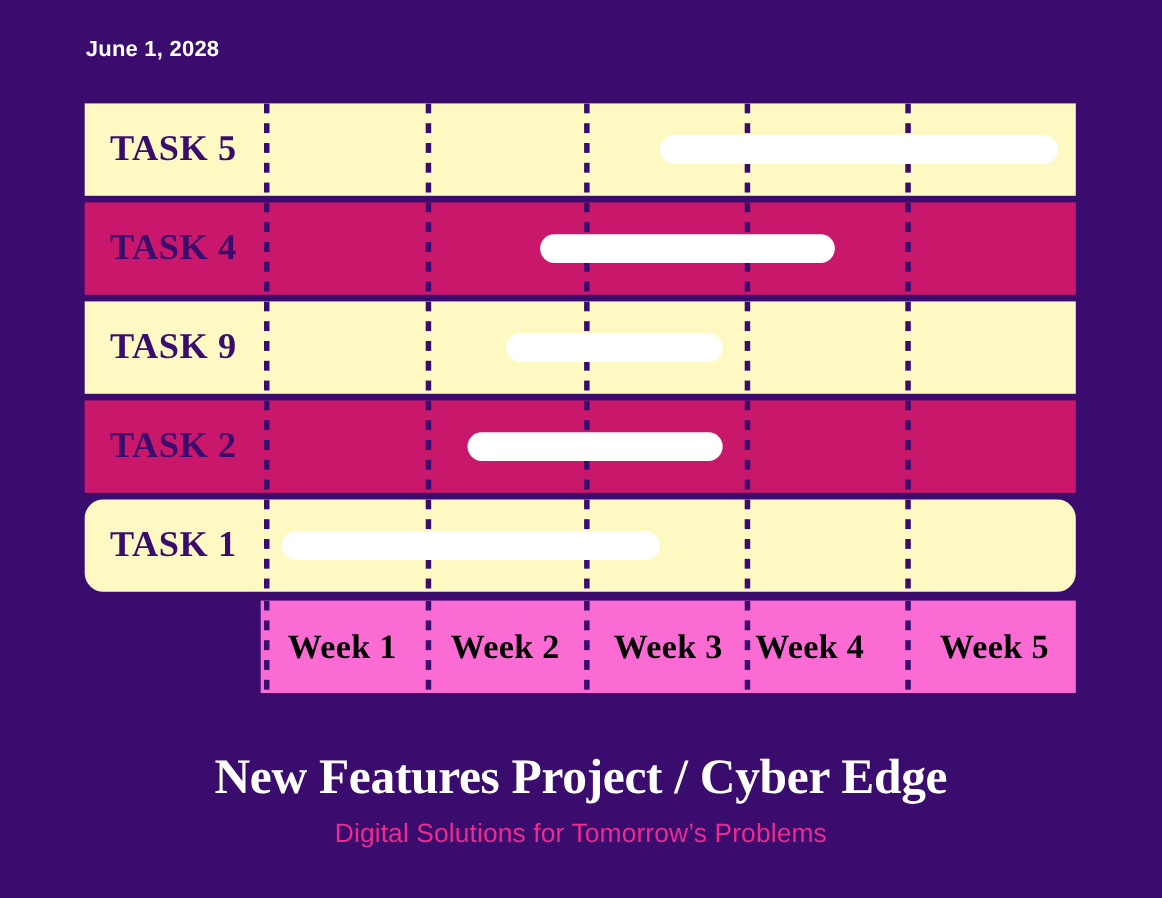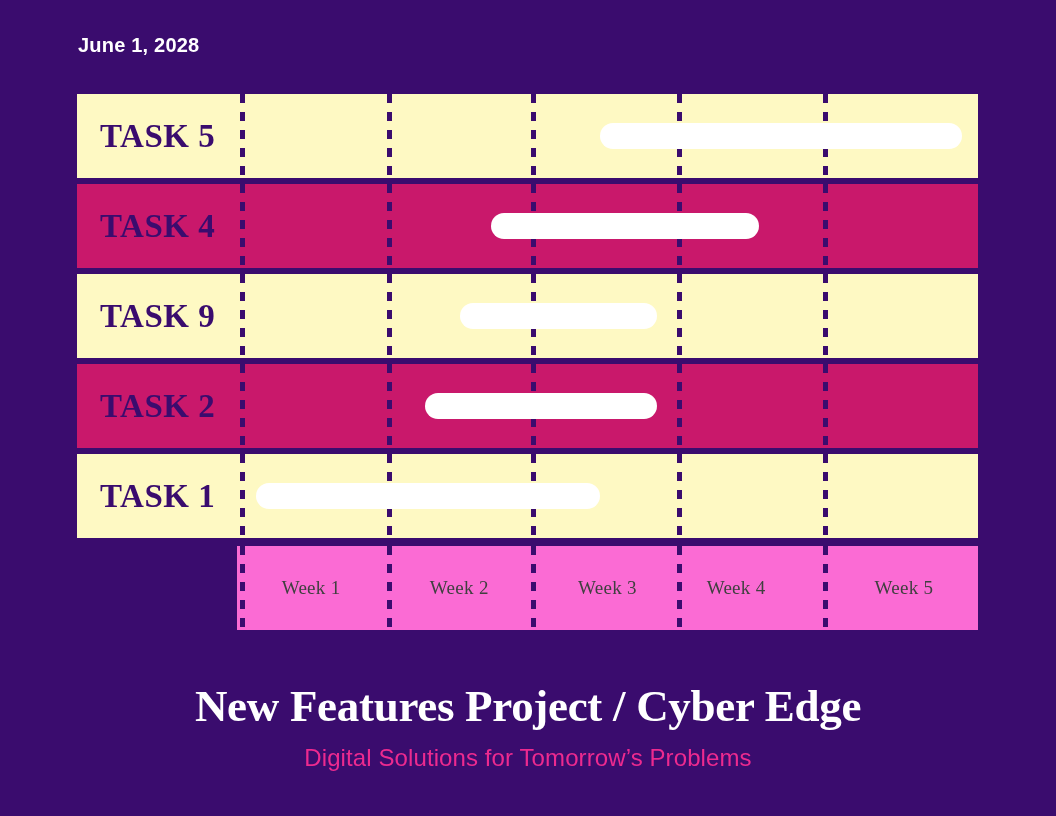--- a/index.html
+++ b/index.html
@@ -99,24 +99,24 @@
     position: absolute;
     top: 0;
     height: 100%;
     display: flex;
     align-items: center;
     justify-content: center;
   }
 
   .week-cell span {
     font-family: "Liberation Serif", serif;
-    font-weight: normal;
-    font-size: 19px;
+    font-weight: bold;
+    font-size: 31px;
     letter-spacing: 0.3px;
-    color: #404040;
+    color: #000000;
     white-space: nowrap;
   }
 
   .week-line {
     position: absolute;
     top: 0;
     width: 5px;
     height: 100%;
     background-image: linear-gradient(
       to bottom,
@@ -190,21 +190,21 @@
     </div>
     <div class="gantt-row dark" style="top: 270px;">
       <div class="row-label">TASK 2</div>
       <div class="grid-line" style="left: 163px;"></div>
       <div class="grid-line" style="left: 310px;"></div>
       <div class="grid-line" style="left: 454px;"></div>
       <div class="grid-line" style="left: 600px;"></div>
       <div class="grid-line" style="left: 746px;"></div>
       <div class="task-bar" style="left: 348px; width: 232px;"></div>
     </div>
-    <div class="gantt-row light" style="top: 360px;">
+    <div class="gantt-row light" style="top: 360px; border-radius: 17px;">
       <div class="row-label">TASK 1</div>
       <div class="grid-line" style="left: 163px;"></div>
       <div class="grid-line" style="left: 310px;"></div>
       <div class="grid-line" style="left: 454px;"></div>
       <div class="grid-line" style="left: 600px;"></div>
       <div class="grid-line" style="left: 746px;"></div>
       <div class="task-bar" style="left: 179px; width: 344px;"></div>
     </div>
   </div>
 

